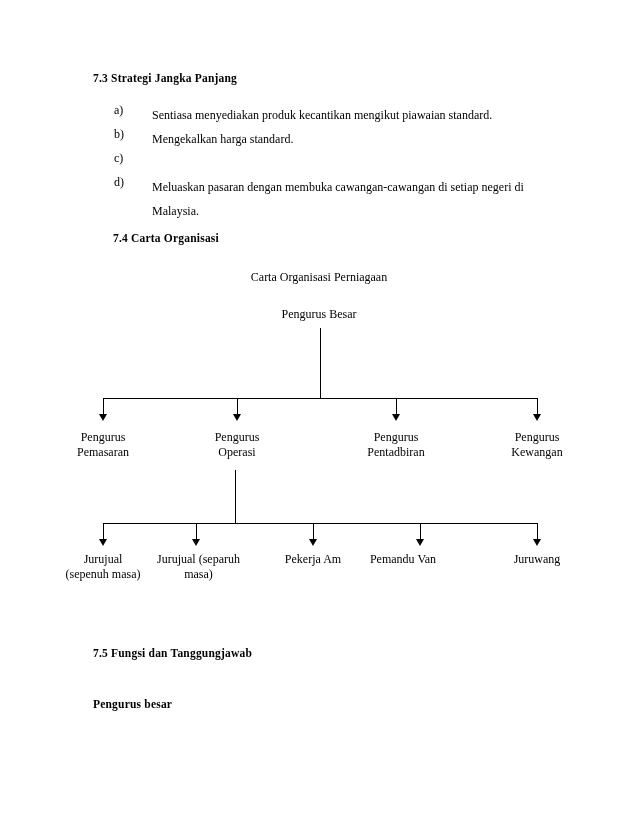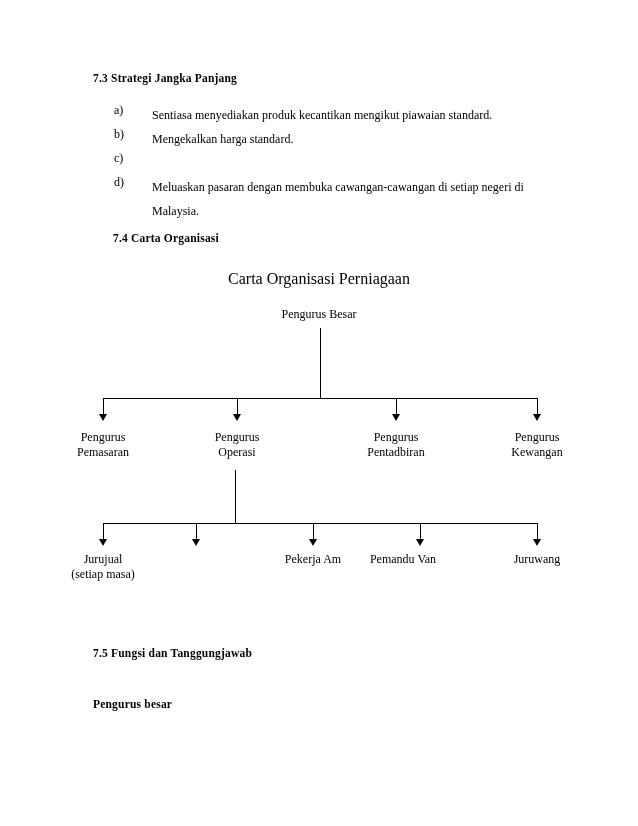--- a/index.html
+++ b/index.html
@@ -59,21 +59,21 @@
 
   
   .chart { position: absolute; left: 0; top: 0; width: 638px; height: 620px; }
 
   .chart-title {
     position: absolute;
     top: 270px;
     left: 0;
     width: 638px;
     text-align: center;
-    font-size: 16px;
+    font-size: 12px;
   }
   .node {
     position: absolute;
     text-align: center;
     font-size: 12px;
     line-height: 15px;
   }
   .node-root {
     top: 307px;
     left: 0;
@@ -189,23 +189,27 @@
     <div class="arrow-head" style="left:309px; top:539px;"></div>
 
     <div class="arrow-stem" style="left:420px; top:523px; height:17px;"></div>
     <div class="arrow-head" style="left:416px; top:539px;"></div>
 
     <div class="arrow-stem" style="left:537px; top:523px; height:17px;"></div>
     <div class="arrow-head" style="left:533px; top:539px;"></div>
 
     <div class="node level3-label" style="left:48px;">
       <div>Jurujual</div>
-      <div>(setiap masa)</div>
-    </div>
-
+      <div>(sepenuh masa)</div>
+    </div>
+
+    <div class="node level3-label" style="left:141px; width:115px;">
+      <div>Jurujual (separuh</div>
+      <div>masa)</div>
+    </div>
 
     <div class="node level3-label" style="left:258px;">
       <div>Pekerja Am</div>
     </div>
 
     <div class="node level3-label" style="left:348px;">
       <div>Pemandu Van</div>
     </div>
 
     <div class="node level3-label" style="left:482px;">

